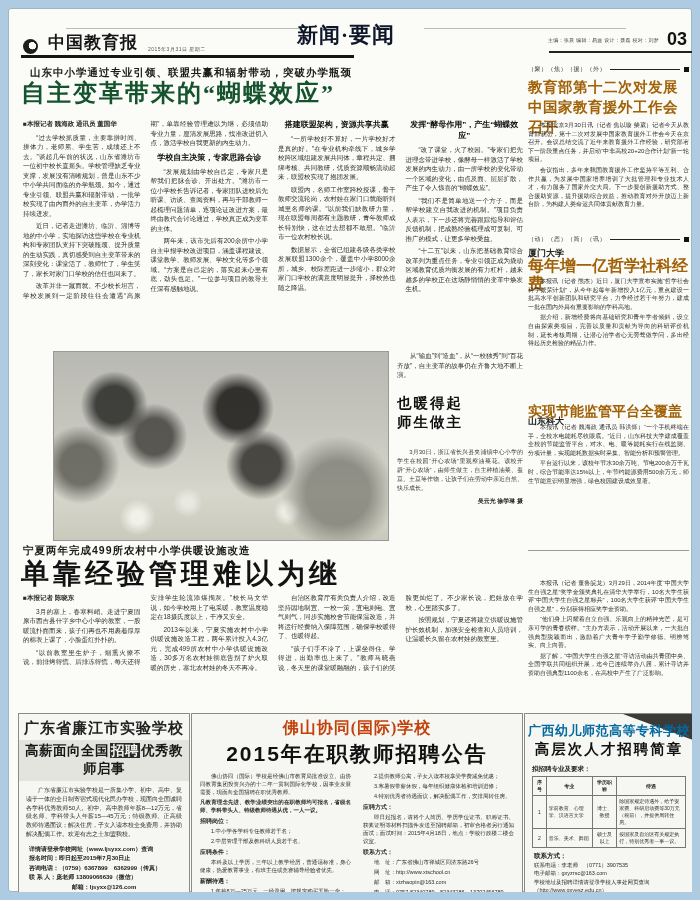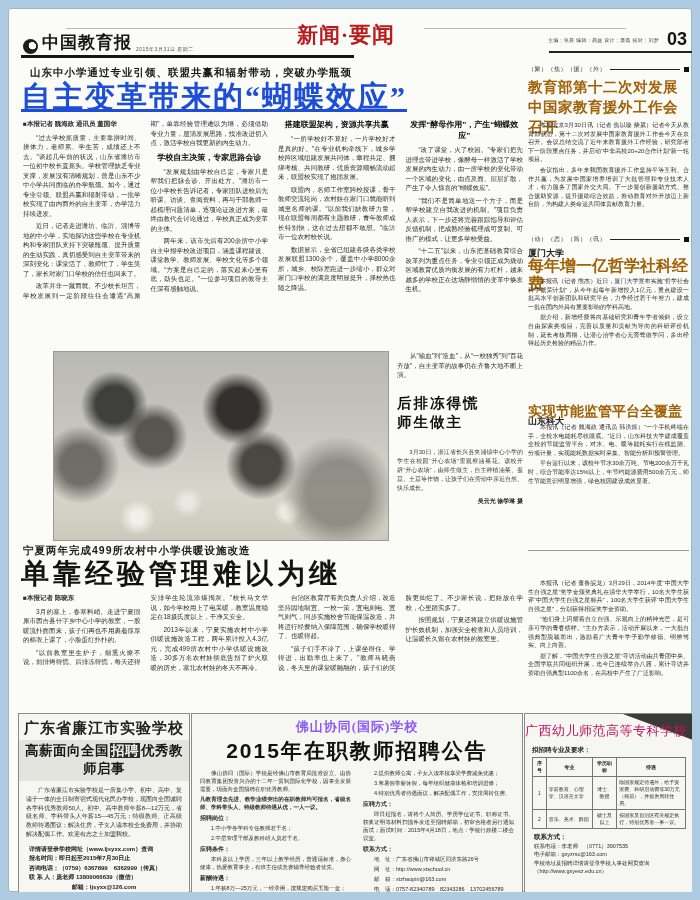--- a/index.html
+++ b/index.html
@@ -3,33 +3,33 @@
 <meta charset="utf-8">
 <style>
   html,body{margin:0;padding:0;}
   body{width:700px;height:900px;position:relative;font-family:"Liberation Sans",sans-serif;background:#aecbe2;}
   .stage{position:absolute;inset:0;width:700px;height:900px;overflow:hidden;}
   .page{position:absolute;inset:8px;background:#fbfbf8;border:1px solid #9fb6c6;border-radius:3px;}
   .frame{position:absolute;inset:0;border:8px solid #aecbe2;border-radius:6px;pointer-events:none;z-index:50;}
   .abs{position:absolute;}
   
   .flank{height:1px;background:#bbb;}
-  .masthead{display:flex;align-items:flex-end;gap:4px;}
+  .masthead{display:flex;align-items:flex-end;gap:10px;}
   .mh-logo{width:15px;height:15px;border-radius:50%;background:radial-gradient(circle at 62% 45%, #fbfbf8 0 29%, #1d1d1d 31%);display:inline-block;}
   .mh-name{font-family:"Liberation Serif",serif;font-weight:bold;font-size:17px;color:#161616;letter-spacing:1px;}
   .mh-date{font-size:5px;color:#555;padding-bottom:2px;letter-spacing:.5px;}
   .mh-rule{background:#151515;}
-  .sec-title{font-size:21px;font-weight:bold;color:#b91c1c;font-family:"Liberation Serif",serif;letter-spacing:1px;}
+  .sec-title{font-size:21px;font-weight:bold;color:#0f172a;font-family:"Liberation Serif",serif;letter-spacing:1px;}
   .sec-title b{font-size:22px;}
   .credits{font-size:5px;color:#444;text-align:right;letter-spacing:.3px;}
   .pageno{font-size:18px;font-weight:bold;color:#111;font-family:"Liberation Sans",sans-serif;}
   .credit-rule{background:#222;height:2px;}
   
   .kicker{font-size:10.5px;font-weight:bold;color:#1a1a1a;letter-spacing:1px;}
-  .hl-red{font-family:"Liberation Serif",serif;font-size:30px;font-weight:bold;color:#1d4ed8;letter-spacing:2px;white-space:nowrap;text-decoration:underline;}
+  .hl-red{font-family:"Liberation Serif",serif;font-size:24px;font-weight:bold;color:#14532d;letter-spacing:2px;white-space:nowrap;}
   .hl-blk{font-family:"Liberation Serif",serif;font-size:28px;font-weight:bold;color:#131313;letter-spacing:4px;white-space:nowrap;}
   .cols4{column-count:4;column-gap:10px;overflow:hidden;}
   .body-txt p{font-size:6.5px;line-height:9.5px;color:#2c2c2c;text-align:justify;margin:0 0 3px 0;text-indent:13px;}
   .body-txt p.byline{font-weight:bold;text-indent:0;margin-bottom:4px;}
   .body-txt h4{font-size:8px;line-height:11px;color:#111;margin:4px 0 4px 0;text-align:center;break-inside:avoid;}
   
   .photo{background:
     radial-gradient(circle at 18% 28%, rgba(40,40,38,.85) 0 6%, rgba(40,40,38,0) 11%),
     radial-gradient(circle at 30% 45%, rgba(60,58,54,.8) 0 7%, rgba(60,58,54,0) 13%),
     radial-gradient(circle at 55% 30%, rgba(35,33,30,.9) 0 9%, rgba(35,33,30,0) 16%),
@@ -56,28 +56,28 @@
   .sb-div{height:1px;background:#999;}
   
   .ad{border:1px solid #8a8a86;background:#f6f6f2;overflow:hidden;}
   .ad1-school{font-size:15px;font-weight:bold;text-align:center;color:#222;padding-top:5px;letter-spacing:1px;}
   .ad1-title{font-family:"Liberation Serif",serif;font-size:13.5px;font-weight:bold;text-align:center;color:#181818;margin-top:2px;letter-spacing:.5px;background:#e4e4de;padding:2px 0 3px;}
   .ad1-title .hl-block{background:#2a2a2a;color:#f4f4ee;padding:0 1px;margin:0 1px;}
   .ad-body{font-size:6px;line-height:8.8px;color:#2d2d2d;text-align:justify;margin:5px 7px 0;text-indent:12px;}
   .ad1-contacts{margin:6px 10px 0;}
   .ad1-contacts div{font-size:6px;line-height:9.5px;font-weight:bold;color:#222;}
   .ad1-contacts .center{text-align:center;}
-  .ad2-school{font-size:13px;font-weight:bold;text-align:center;color:#8b5cf6;padding-top:4px;letter-spacing:1px;font-family:"Liberation Serif",serif;}
+  .ad2-school{font-size:16px;font-weight:bold;text-align:center;color:#c2410c;padding-top:4px;letter-spacing:1px;font-family:"Liberation Serif",serif;}
   .ad2-title{font-size:21px;font-weight:bold;text-align:center;color:#111;letter-spacing:2px;margin-top:1px;}
   .ad2-cols{column-count:2;column-gap:12px;margin:4px 8px 0;overflow:hidden;height:126px;}
   .ad2-cols p{font-size:5.5px;line-height:8px;color:#2d2d2d;text-align:justify;margin:0 0 2px;text-indent:11px;}
   .ad2-cols p.b{font-weight:bold;text-indent:0;}
   .ad2-cols p.sec{font-weight:bold;text-indent:0;font-size:6px;margin-top:3px;}
   .ad3-corner{position:absolute;top:0;right:0;width:0;height:0;border-top:26px solid #3a3a38;border-left:70px solid transparent;}
-  .ad3-t1{font-size:13px;font-weight:normal;text-align:left;color:#be185d;padding-top:8px;letter-spacing:.5px;position:relative;z-index:1;}
+  .ad3-t1{font-size:13px;font-weight:bold;text-align:center;color:#0369a1;padding-top:8px;letter-spacing:.5px;position:relative;z-index:1;}
   .ad3-t2{font-size:14.5px;font-weight:bold;text-align:center;color:#111;letter-spacing:2px;position:relative;z-index:1;}
   .ad3-sec{font-size:6.5px;font-weight:bold;color:#222;margin:6px 7px 2px;}
   .ad3-table{border-collapse:collapse;margin:0 7px;width:calc(100% - 14px);}
   .ad3-table th,.ad3-table td{border:1px solid #777;font-size:5px;line-height:7px;color:#2c2c2c;padding:2px;text-align:center;}
   .ad3-table td.l{text-align:left;}
   .ad3-contacts{margin:4px 9px 0;}
   .ad3-contacts .t{font-size:6.5px;font-weight:bold;color:#222;}
   .ad3-contacts div{font-size:5.5px;line-height:8.5px;color:#2c2c2c;}
 </style>
 </head>
@@ -120,21 +120,21 @@
       <h4>发挥“酵母作用”，产生“蝴蝶效应”</h4>
       <p>“改了课堂，火了校园。”专家们把先进理念带进学校，像酵母一样激活了学校发展的内生动力，由一所学校的变化带动一个区域的变化，由点及面、层层扩散，产生了令人惊喜的“蝴蝶效应”。</p>
       <p>“我们不是简单地送一个方子，而是帮学校建立自我改进的机制。”项目负责人表示，下一步还将完善跟踪指导和评估反馈机制，把成熟经验梳理成可复制、可推广的模式，让更多学校受益。</p>
       <p>“十二五”以来，山东把基础教育综合改革列为重点任务，专业引领正成为撬动区域教育优质均衡发展的有力杠杆，越来越多的学校正在这场静悄悄的变革中焕发生机。</p>
     </div>
 
     <div class="abs photo" style="left:44px;top:342px;width:334px;height:188px;"></div>
     <div class="abs" style="left:388px;top:342px;width:126px;height:188px;">
       <p class="cap-cont">从“输血”到“造血”，从“一校独秀”到“百花齐放”，自主变革的故事仍在齐鲁大地不断上演。</p>
       <div class="cap-title" style="margin-top:14px;">
-        <div>后排冻得慌</div>
+        <div>也暖得起</div>
         <div>师生做主</div>
       </div>
       <p class="cap-text" style="margin-top:16px;">　　3月30日，浙江省长兴县夹浦镇中心小学的学生在校园“开心农场”里观察油菜花。该校开辟“开心农场”，由师生做主，自主种植油菜、蚕豆、土豆等作物，让孩子们在劳动中亲近自然、快乐成长。</p>
       <div class="cap-credit" style="margin-top:4px;">吴云光 徐学琳 摄</div>
     </div>
 
     <div class="abs kicker" style="left:14px;top:535px;width:420px;">宁夏两年完成499所农村中小学供暖设施改造</div>
     <div class="abs hl-blk" style="left:12px;top:546px;">单靠经验管理难以为继</div>
 
     <div class="abs cols4 body-txt" style="left:14px;top:584px;width:500px;height:121px;">
@@ -219,20 +219,21 @@
         <p>地　址：广东省佛山市禅城区同济东路26号</p>
         <p>网　址：http://www.xtschool.cn</p>
         <p>邮　箱：xtzhaopin@163.com</p>
         <p>电　话：0757-82340789　82343286　13702456789</p>
       </div>
     </div>
 
     <div class="abs ad" style="left:515px;top:704px;width:168px;height:181px;">
       <div class="ad3-corner"></div>
       <div class="ad3-t1">广西幼儿师范高等专科学校</div>
+      <div class="ad3-t2">高层次人才招聘简章</div>
       <div class="ad3-sec">拟招聘专业及要求：</div>
       <table class="ad3-table">
         <tbody>
             <tr>
           <th style="width:9%;">序号</th>
           <th style="width:30%;">专业</th>
           <th style="width:16%;">学历职称</th>
           <th>待遇</th>
         </tr>
         <tr>

